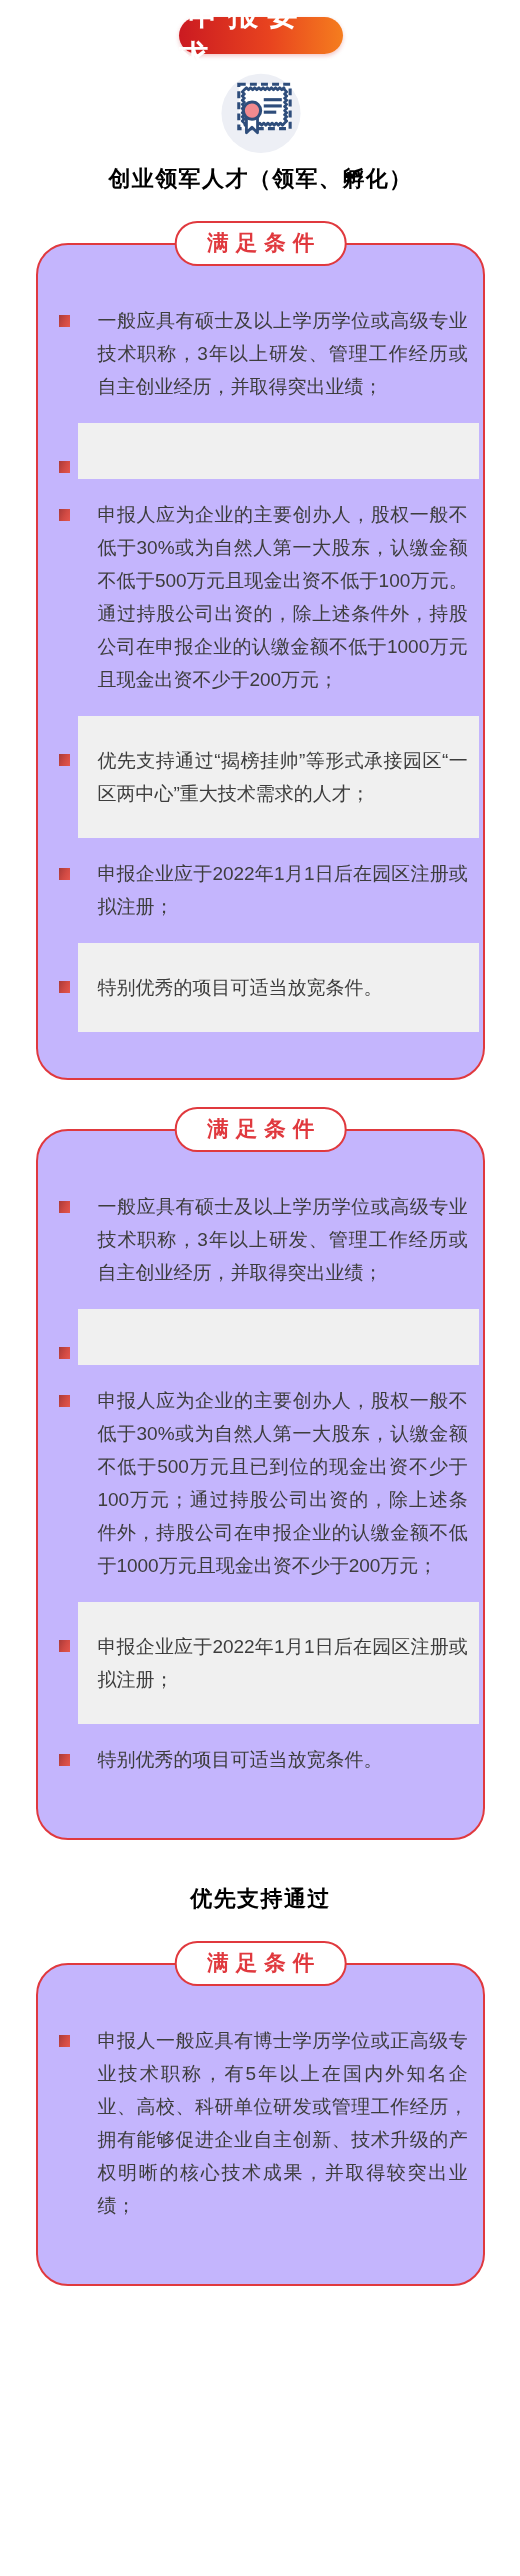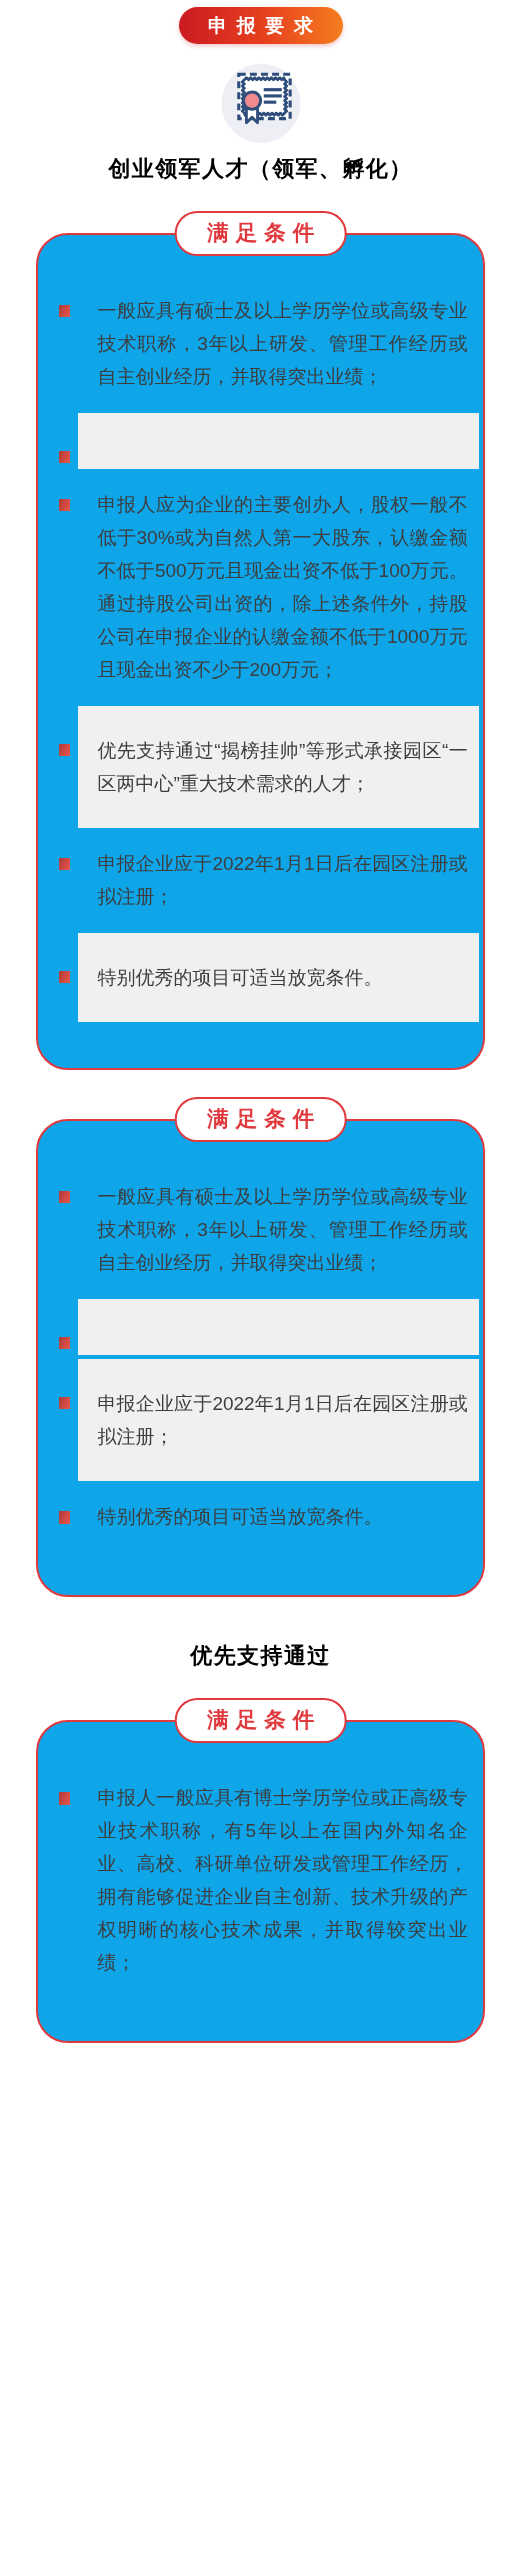--- a/index.html
+++ b/index.html
@@ -3,42 +3,42 @@
 <meta charset="utf-8">
 <style>
   html,body{margin:0;padding:0;background:#ffffff;}
   body{
     width:521px; min-height:2576px; margin:0 auto;
     font-family:"Liberation Sans","DejaVu Sans",sans-serif;
     color:#3d3d3d;
   }
   
   .header-badge{
-    width:164px; height:37px; margin:7px auto 0;
+    width:164px; height:37px; margin:17px auto 0;
     background:linear-gradient(90deg,#cb1a21 0%,#e8431f 55%,#f57d1e 100%);
     border-radius:21px;
     display:flex; align-items:center; justify-content:center;
-    color:#ffffff; font-size:19px; font-weight:700;
+    color:#ffffff; font-size:30px; font-weight:700;
     letter-spacing:9.7px; text-indent:9.7px;
     box-shadow:0 2.1px 4.2px rgba(203,26,33,.25);
   }
   
   .emblem{width:86px; height:86px; margin:15.3px auto 0; display:block;}
   
   .section-title{
     text-align:center; color:#000000; font-size:22px; font-weight:700;
     margin:44px 0 0 0; letter-spacing:1.4px;
   }
   .section-title.first{margin-top:8.3px;}
   
   .box{
     position:relative; margin:49px 36px 0 36px;
     border:2.1px solid #e0393e; border-radius:32px;
     padding:40px 0 42px 0;
-    background:#0ea5e9;
+    background:#c4b5fd;
   }
   .pill{
     position:absolute; top:-23.6px; left:50%; transform:translateX(-50%);
     background:#ffffff; border:2.1px solid #e0393e; border-radius:28px;
     padding:9.7px 23.6px 9.7px 31px;
     color:#e0393e; font-size:21.5px; font-weight:700; line-height:1;
     letter-spacing:7px; white-space:nowrap;
   }
   
   .row{
@@ -102,20 +102,24 @@
     </div>
     <div class="box">
       <div class="pill">满足条件</div>
       <div class="row">
         <span class="bullet"></span>
         <div>一般应具有硕士及以上学历学位或高级专业技术职称，3年以上研发、管理工作经历或自主创业经历，并取得突出业绩；</div>
       </div>
       <div class="row gray">
         <span class="bullet"></span>
       </div>
+      <div class="row">
+        <span class="bullet"></span>
+        <div>申报人应为企业的主要创办人，股权一般不低于30%或为自然人第一大股东，认缴金额不低于500万元且已到位的现金出资不少于100万元；通过持股公司出资的，除上述条件外，持股公司在申报企业的认缴金额不低于1000万元且现金出资不少于200万元；</div>
+      </div>
       <div class="row gray">
         <span class="bullet"></span>
         <div>申报企业应于2022年1月1日后在园区注册或拟注册；</div>
       </div>
       <div class="row">
         <span class="bullet"></span>
         <div>特别优秀的项目可适当放宽条件。</div>
       </div>
     </div>
     <div class="section-title">优先支持通过</div>

